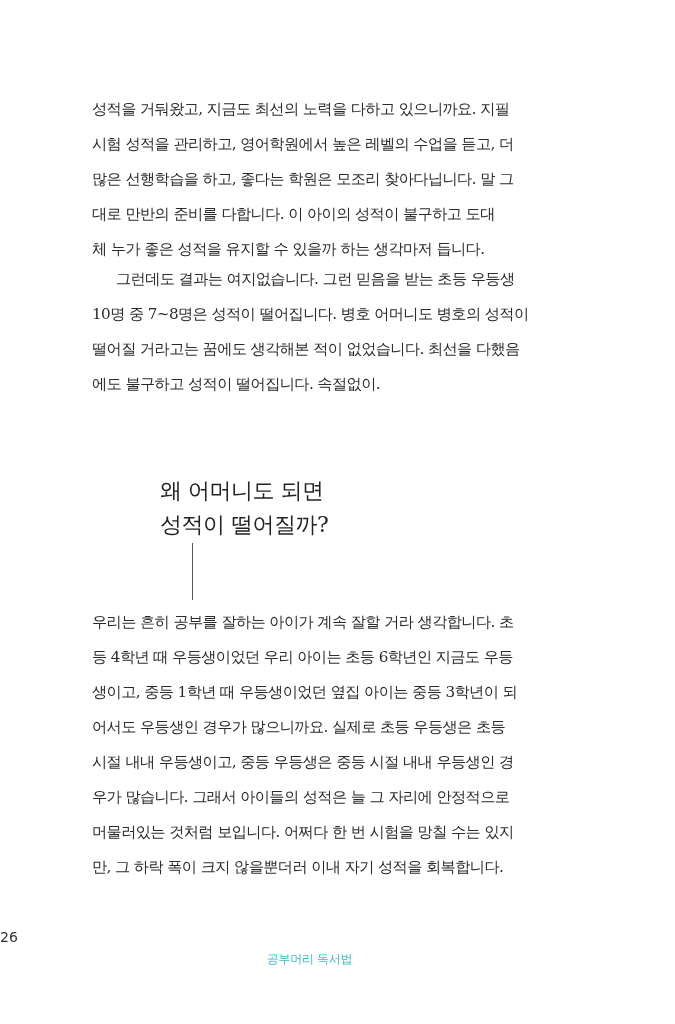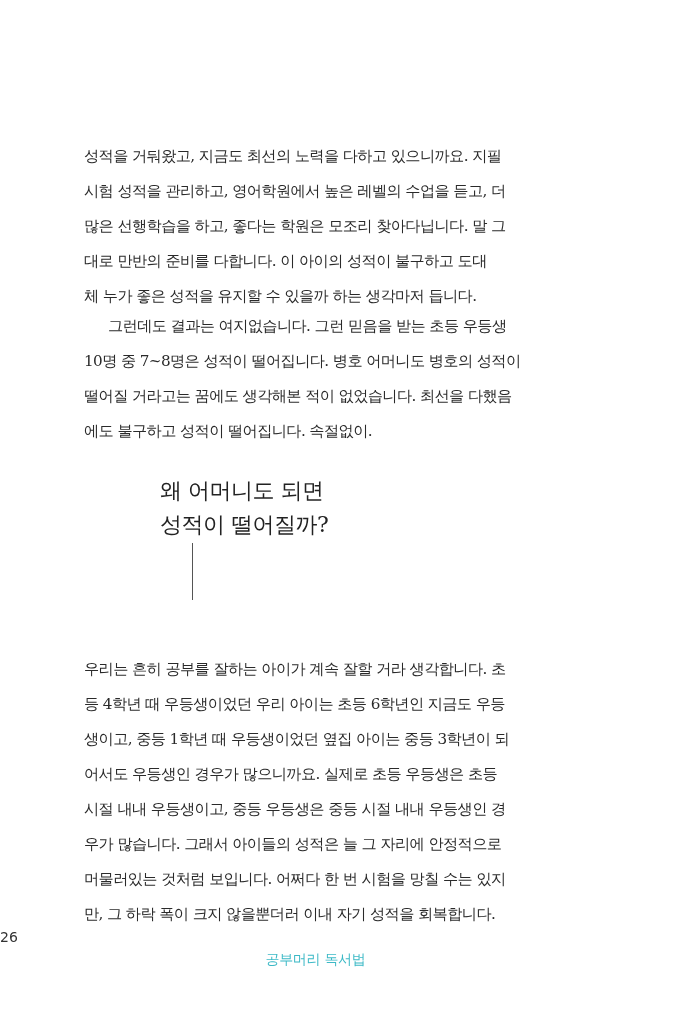--- a/index.html
+++ b/index.html
@@ -1,32 +1,32 @@
 <!DOCTYPE html>
 <html><head>
 <meta charset="utf-8">
 <style>
   html, body { margin: 0; padding: 0; background: #ffffff; }
   body { width: 675px; height: 1024px; position: relative; overflow: hidden;
          font-family: "DejaVu Serif", "Liberation Serif", serif; color: #2a2a2a; }
-  .para { position: absolute; left: 84px; width: 460px; margin-top: 47px; }
+  .para { position: absolute; left: 92px; width: 460px; }
   .line { height: 35px; line-height: 35px; font-size: 15.2px; white-space: nowrap;
           letter-spacing: -0.6px; }
   .indent { padding-left: 24px; }
   #p1 { top: 92px; }
   #p2 { top: 262px; }
   #p3 { top: 605px; }
   .heading { position: absolute; left: 160px; top: 474px; }
   .heading .hl { font-size: 22px; line-height: 34px; color: #222; letter-spacing: -0.5px;
                  white-space: nowrap; }
   .vrule { position: absolute; left: 192px; top: 543px; width: 1px; height: 57px; background: #555; }
   .pagenum { position: absolute; left: 0; width: 675px; top: 929px; text-align: left;
              font-family: "DejaVu Sans", sans-serif; font-size: 14px; color: #333; }
-  .runfoot { position: absolute; left: 16px; width: 599px; top: 951px; text-align: center;
-             font-family: "DejaVu Sans", sans-serif; font-size: 14px; color: #3cb9c6; letter-spacing: -0.3px; }
+  .runfoot { position: absolute; left: 10px; width: 599px; top: 951px; text-align: center;
+             font-family: "DejaVu Sans", sans-serif; font-size: 12px; color: #3cb9c6; letter-spacing: -0.3px; }
 </style>
 </head>
 <body>
 
 <div id="p1" class="para">
   <div class="line">성적을 거둬왔고, 지금도 최선의 노력을 다하고 있으니까요. 지필</div>
   <div class="line">시험 성적을 관리하고, 영어학원에서 높은 레벨의 수업을 듣고, 더</div>
   <div class="line">많은 선행학습을 하고, 좋다는 학원은 모조리 찾아다닙니다. 말 그</div>
   <div class="line">대로 만반의 준비를 다합니다. 이 아이의 성적이 불구하고 도대</div>
   <div class="line">체 누가 좋은 성적을 유지할 수 있을까 하는 생각마저 듭니다.</div>

